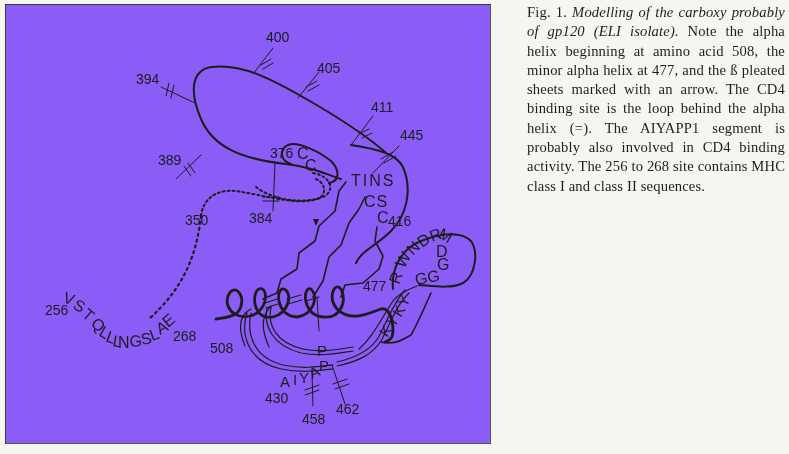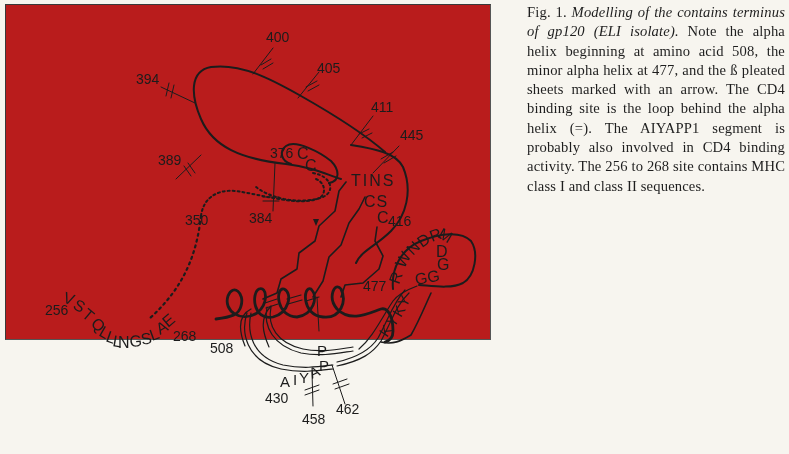--- a/index.html
+++ b/index.html
@@ -1,17 +1,17 @@
 <!DOCTYPE html>
 <html><head>
 <meta charset="utf-8">
 <style>
   html,body{margin:0;padding:0;}
   body{width:789px;height:454px;background:#f7f5ef;position:relative;overflow:hidden;font-family:"Liberation Serif",serif;}
-  .figure-frame{position:absolute;left:5px;top:4px;width:486px;height:336px;border:1.5px solid #3a3a3a;border-right-color:#555;border-bottom-color:#555;box-sizing:border-box;background:#b91c1c;}
+  .figure-frame{position:absolute;left:5px;top:4px;width:486px;height:440px;border:1.5px solid #3a3a3a;border-right-color:#555;border-bottom-color:#555;box-sizing:border-box;background:#8b5cf6;}
   .figure-frame svg{position:absolute;left:-5px;top:-4px;}
   .caption{position:absolute;left:527px;top:3px;width:258px;font-size:14.6px;line-height:19.3px;color:#1e1e1e;text-align:justify;letter-spacing:0.15px;}
   .caption .fig-label{font-weight:normal;}
   .caption .fig-title{font-style:italic;}
   svg text{font-family:"Liberation Sans",sans-serif;fill:#1c1c1c;}
 </style>
 </head>
 <body>
 
 <div class="figure-frame">
@@ -142,15 +142,15 @@
       <text x="311" y="378" transform="rotate(-25 311 378)">A</text>
       <text x="318" y="370">P</text>
       <text x="316" y="355">P</text>
     </g>
   </g>
 </svg>
 </div>
 
 <div class="caption">
   <span class="fig-label">Fig. 1.</span>
-  <span class="fig-title">Modelling of the contains terminus of gp120 (ELI isolate).</span>
+  <span class="fig-title">Modelling of the carboxy probably of gp120 (ELI isolate).</span>
   <span class="fig-body">Note the alpha helix beginning at amino acid 508, the minor alpha helix at 477, and the ß pleated sheets marked with an arrow. The CD4 binding site is the loop behind the alpha helix (=). The AIYAPP1 segment is probably also involved in CD4 binding activity. The 256 to 268 site contains MHC class I and class II sequences.</span>
 </div>
 
 </body></html>

